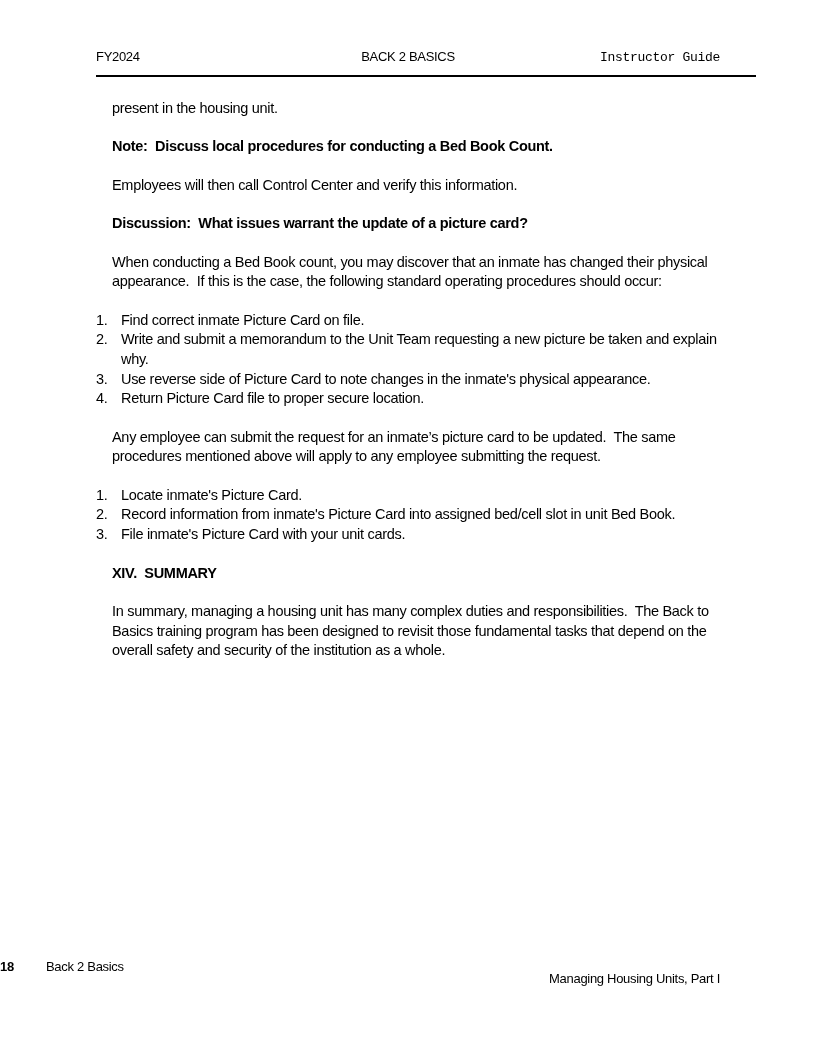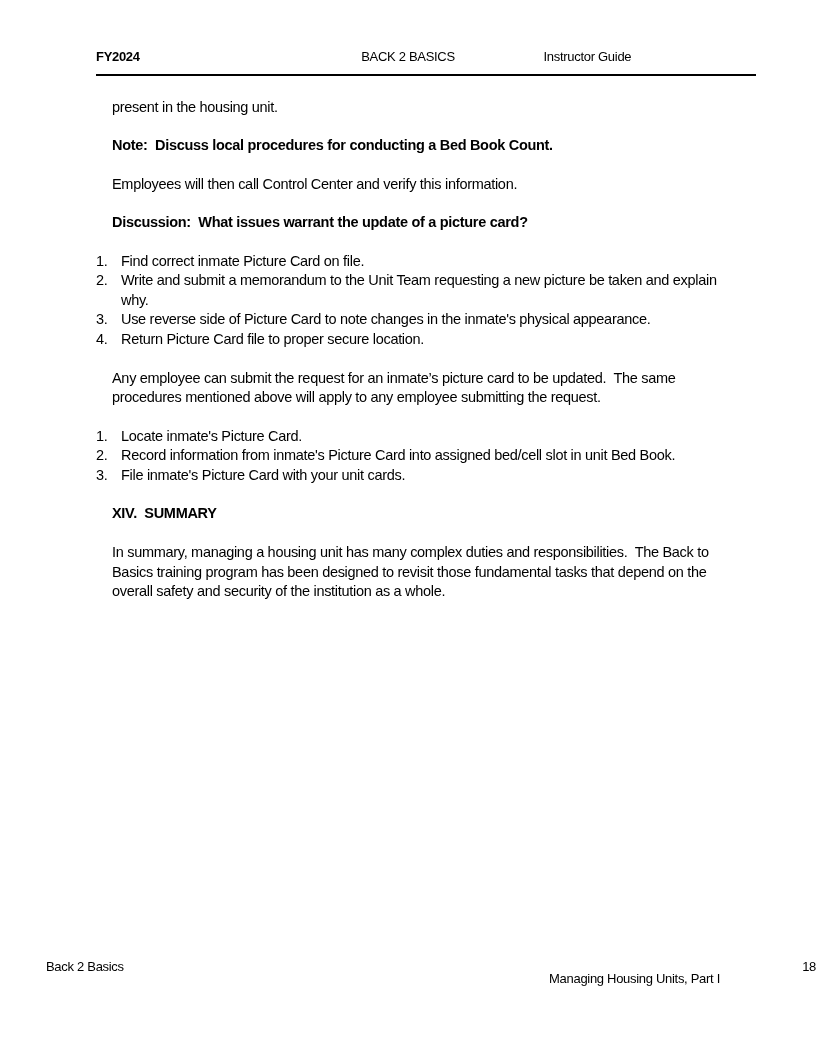--- a/index.html
+++ b/index.html
@@ -17,23 +17,23 @@
     line-height: 1.35;
     overflow: hidden;
   }
   .doc-header {
     padding: 48px 96px 0 96px;
     display: grid;
     grid-template-columns: 1fr auto 1fr;
     font-size: 13px;
     align-items: baseline;
   }
-  .doc-header .h-left  { text-align: left; font-weight: bold; }
+  .doc-header .h-left  { text-align: left; }
   .doc-header .h-center{ text-align: center; }
-  .doc-header .h-right { text-align: center; }
+  .doc-header .h-right { text-align: right; font-family: Liberation Mono, monospace; }
   .header-rule {
     margin: 8px 60px 0 96px;
     border-top: 2px solid #000000;
     height: 0;
   }
   .content {
     padding: 22px 96px 0 96px;
   }
   .content p {
     margin: 0 0 19px 16px;
@@ -58,21 +58,21 @@
     left: 0;
   }
   .doc-footer {
     position: absolute;
     top: 958px;
     left: 0;
     right: 0;
     font-size: 13px;
   }
   .doc-footer .f-left   { position: absolute; left: 46px;  top: 0; }
-  .doc-footer .f-center { position: absolute; left: 0; right: 0; top: 0; text-align: right; }
+  .doc-footer .f-center { position: absolute; left: 0; right: 0; top: 0; text-align: left; font-weight: bold; }
   .doc-footer .f-right  { position: absolute; right: 96px; top: 0; margin-top: 12px; }
 </style>
 </head>
 <body>
 
 <div class="page">
 
   <div class="doc-header">
     <span class="h-left">FY2024</span>
     <span class="h-center">BACK 2 BASICS</span>
@@ -84,20 +84,21 @@
 
     <p>present in the housing unit.</p>
 
     <p class="bold">Note:  Discuss local procedures for conducting a Bed Book Count.</p>
 
     <p>Employees will then call Control Center and verify this information.</p>
 
 
     <p class="bold">Discussion:  What issues warrant the update of a picture card?</p>
 
+    <p>When conducting a Bed Book count, you may discover that an inmate has changed their physical appearance.  If this is the case, the following standard operating procedures should occur:</p>
 
     <ol class="num-list">
       <li>Find correct inmate Picture Card on file.</li>
       <li>Write and submit a memorandum to the Unit Team requesting a new picture be taken and explain why.</li>
       <li>Use reverse side of Picture Card to note changes in the inmate's physical appearance.</li>
       <li>Return Picture Card file to proper secure location.</li>
     </ol>
 
 
     <p>Any employee can submit the request for an inmate’s picture card to be updated.  The same procedures mentioned above will apply to any employee submitting the request.</p>

